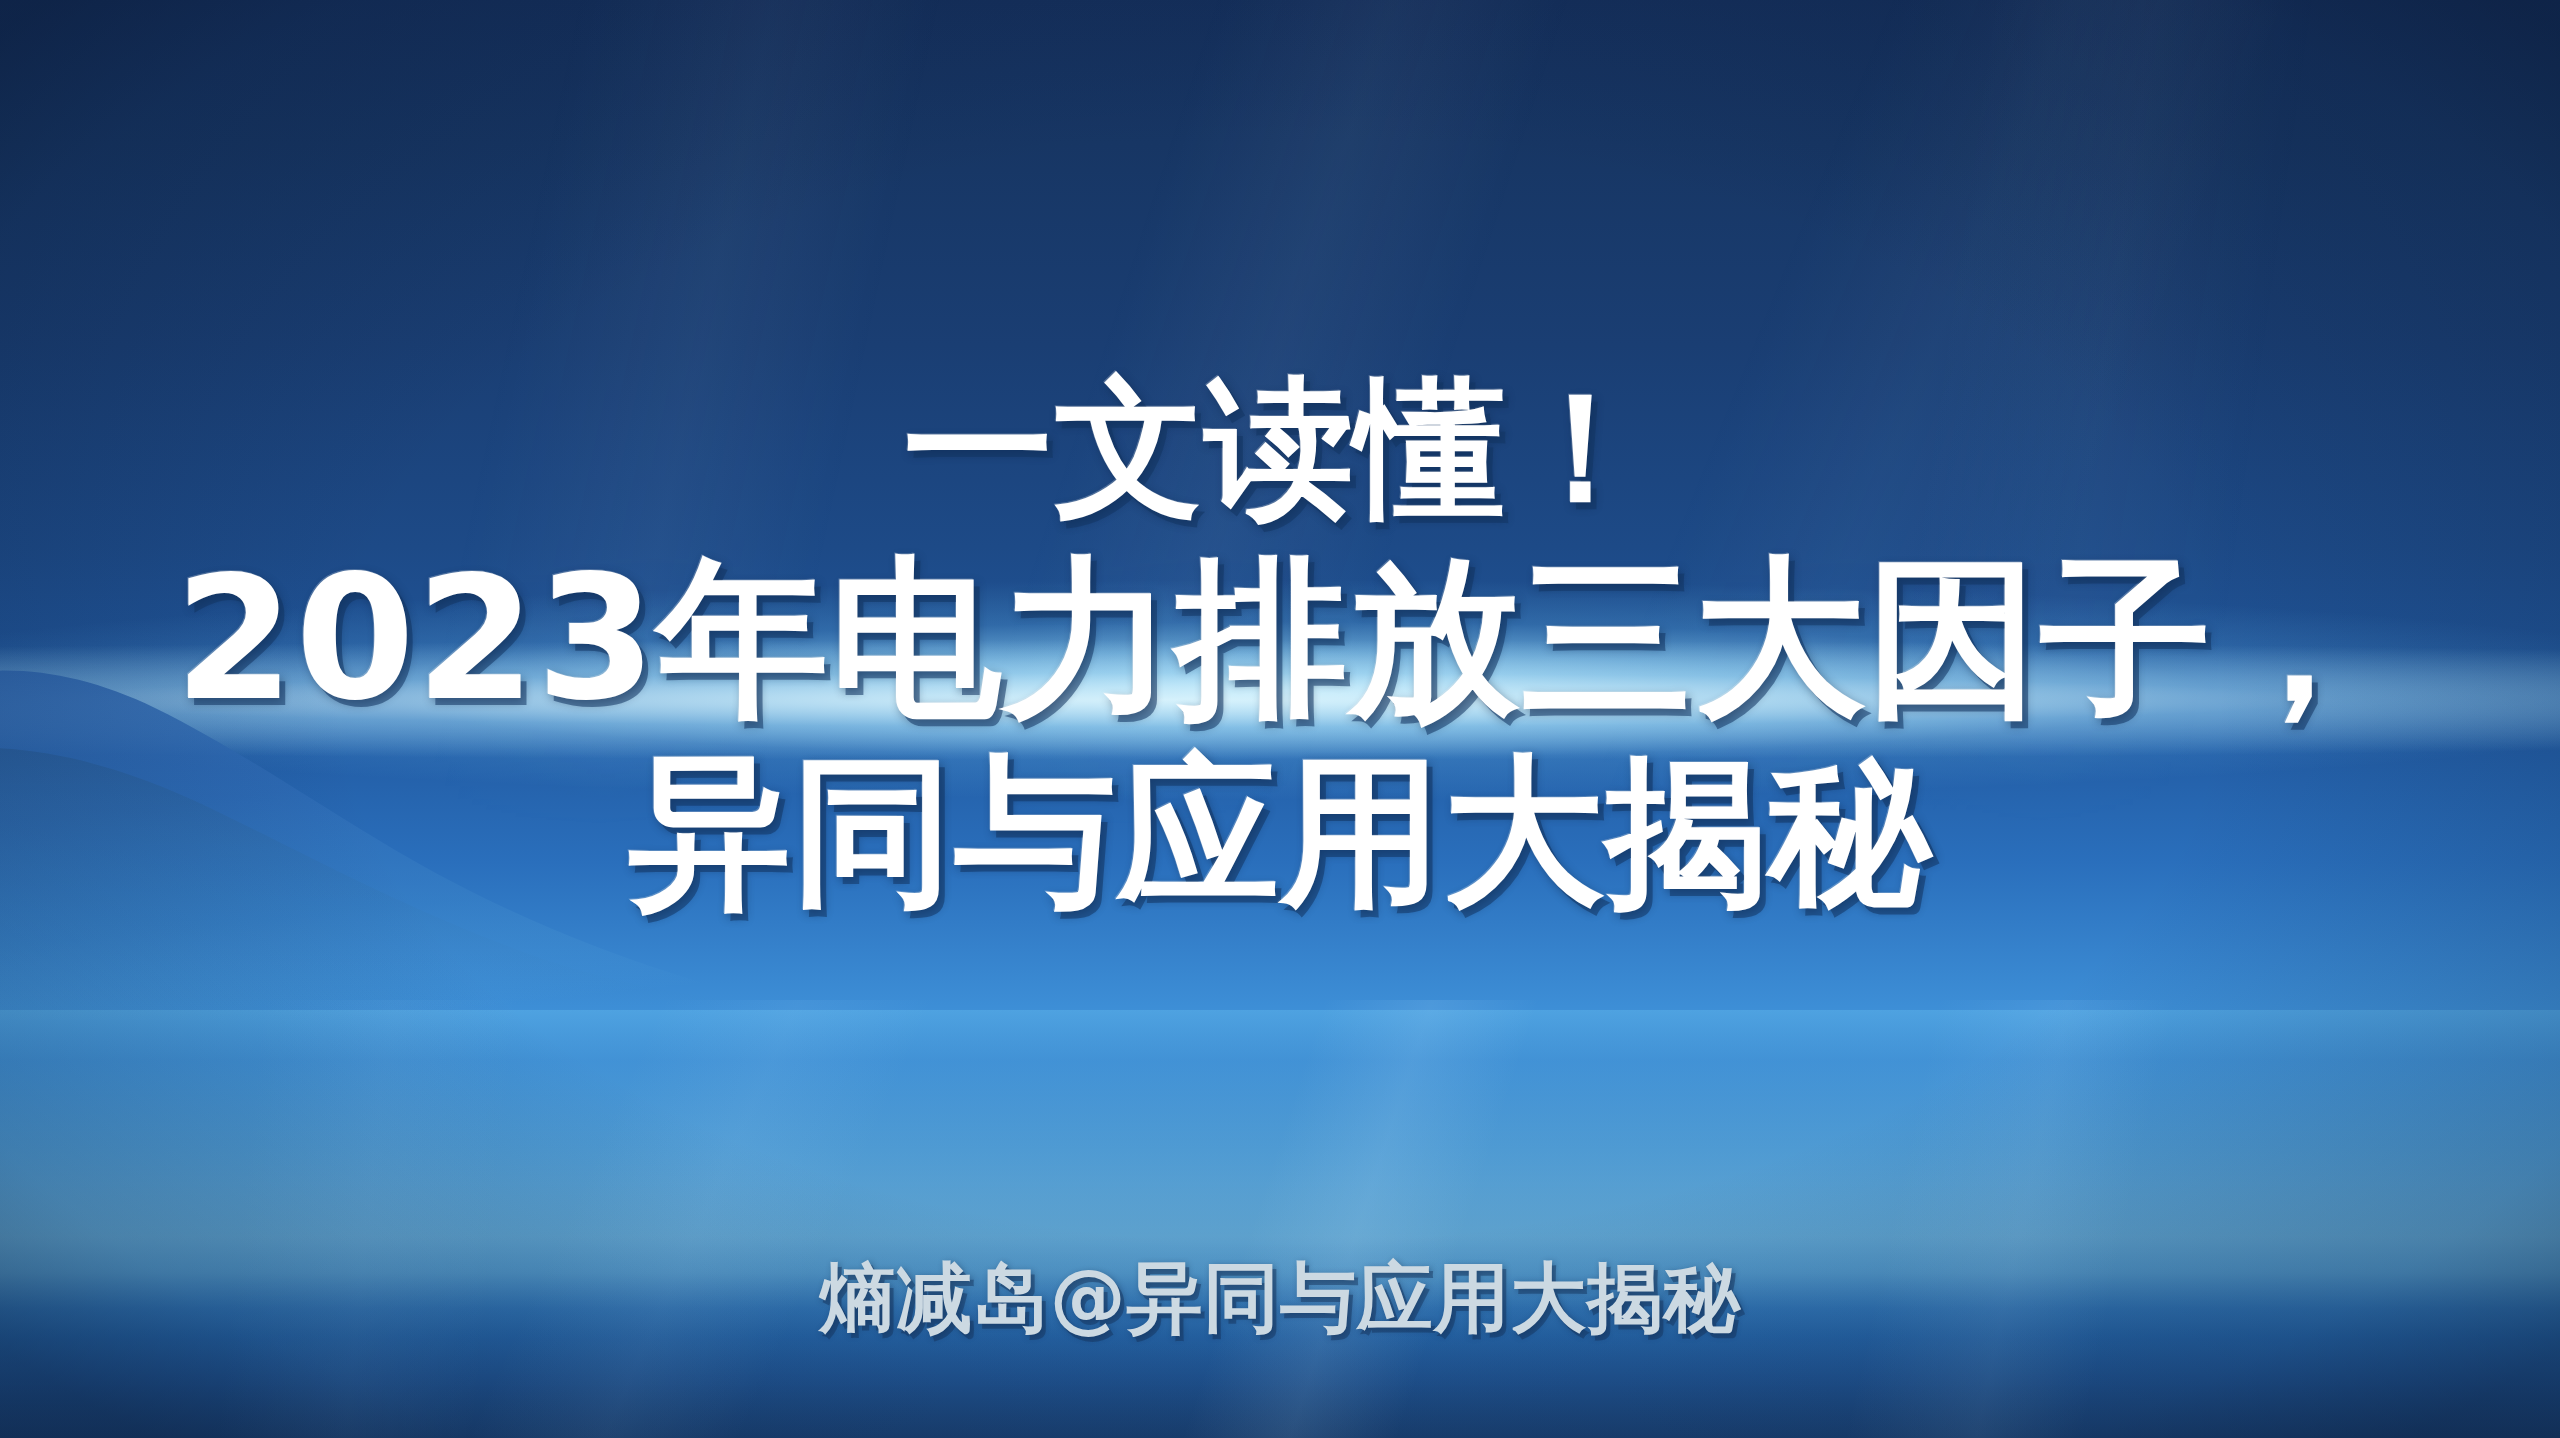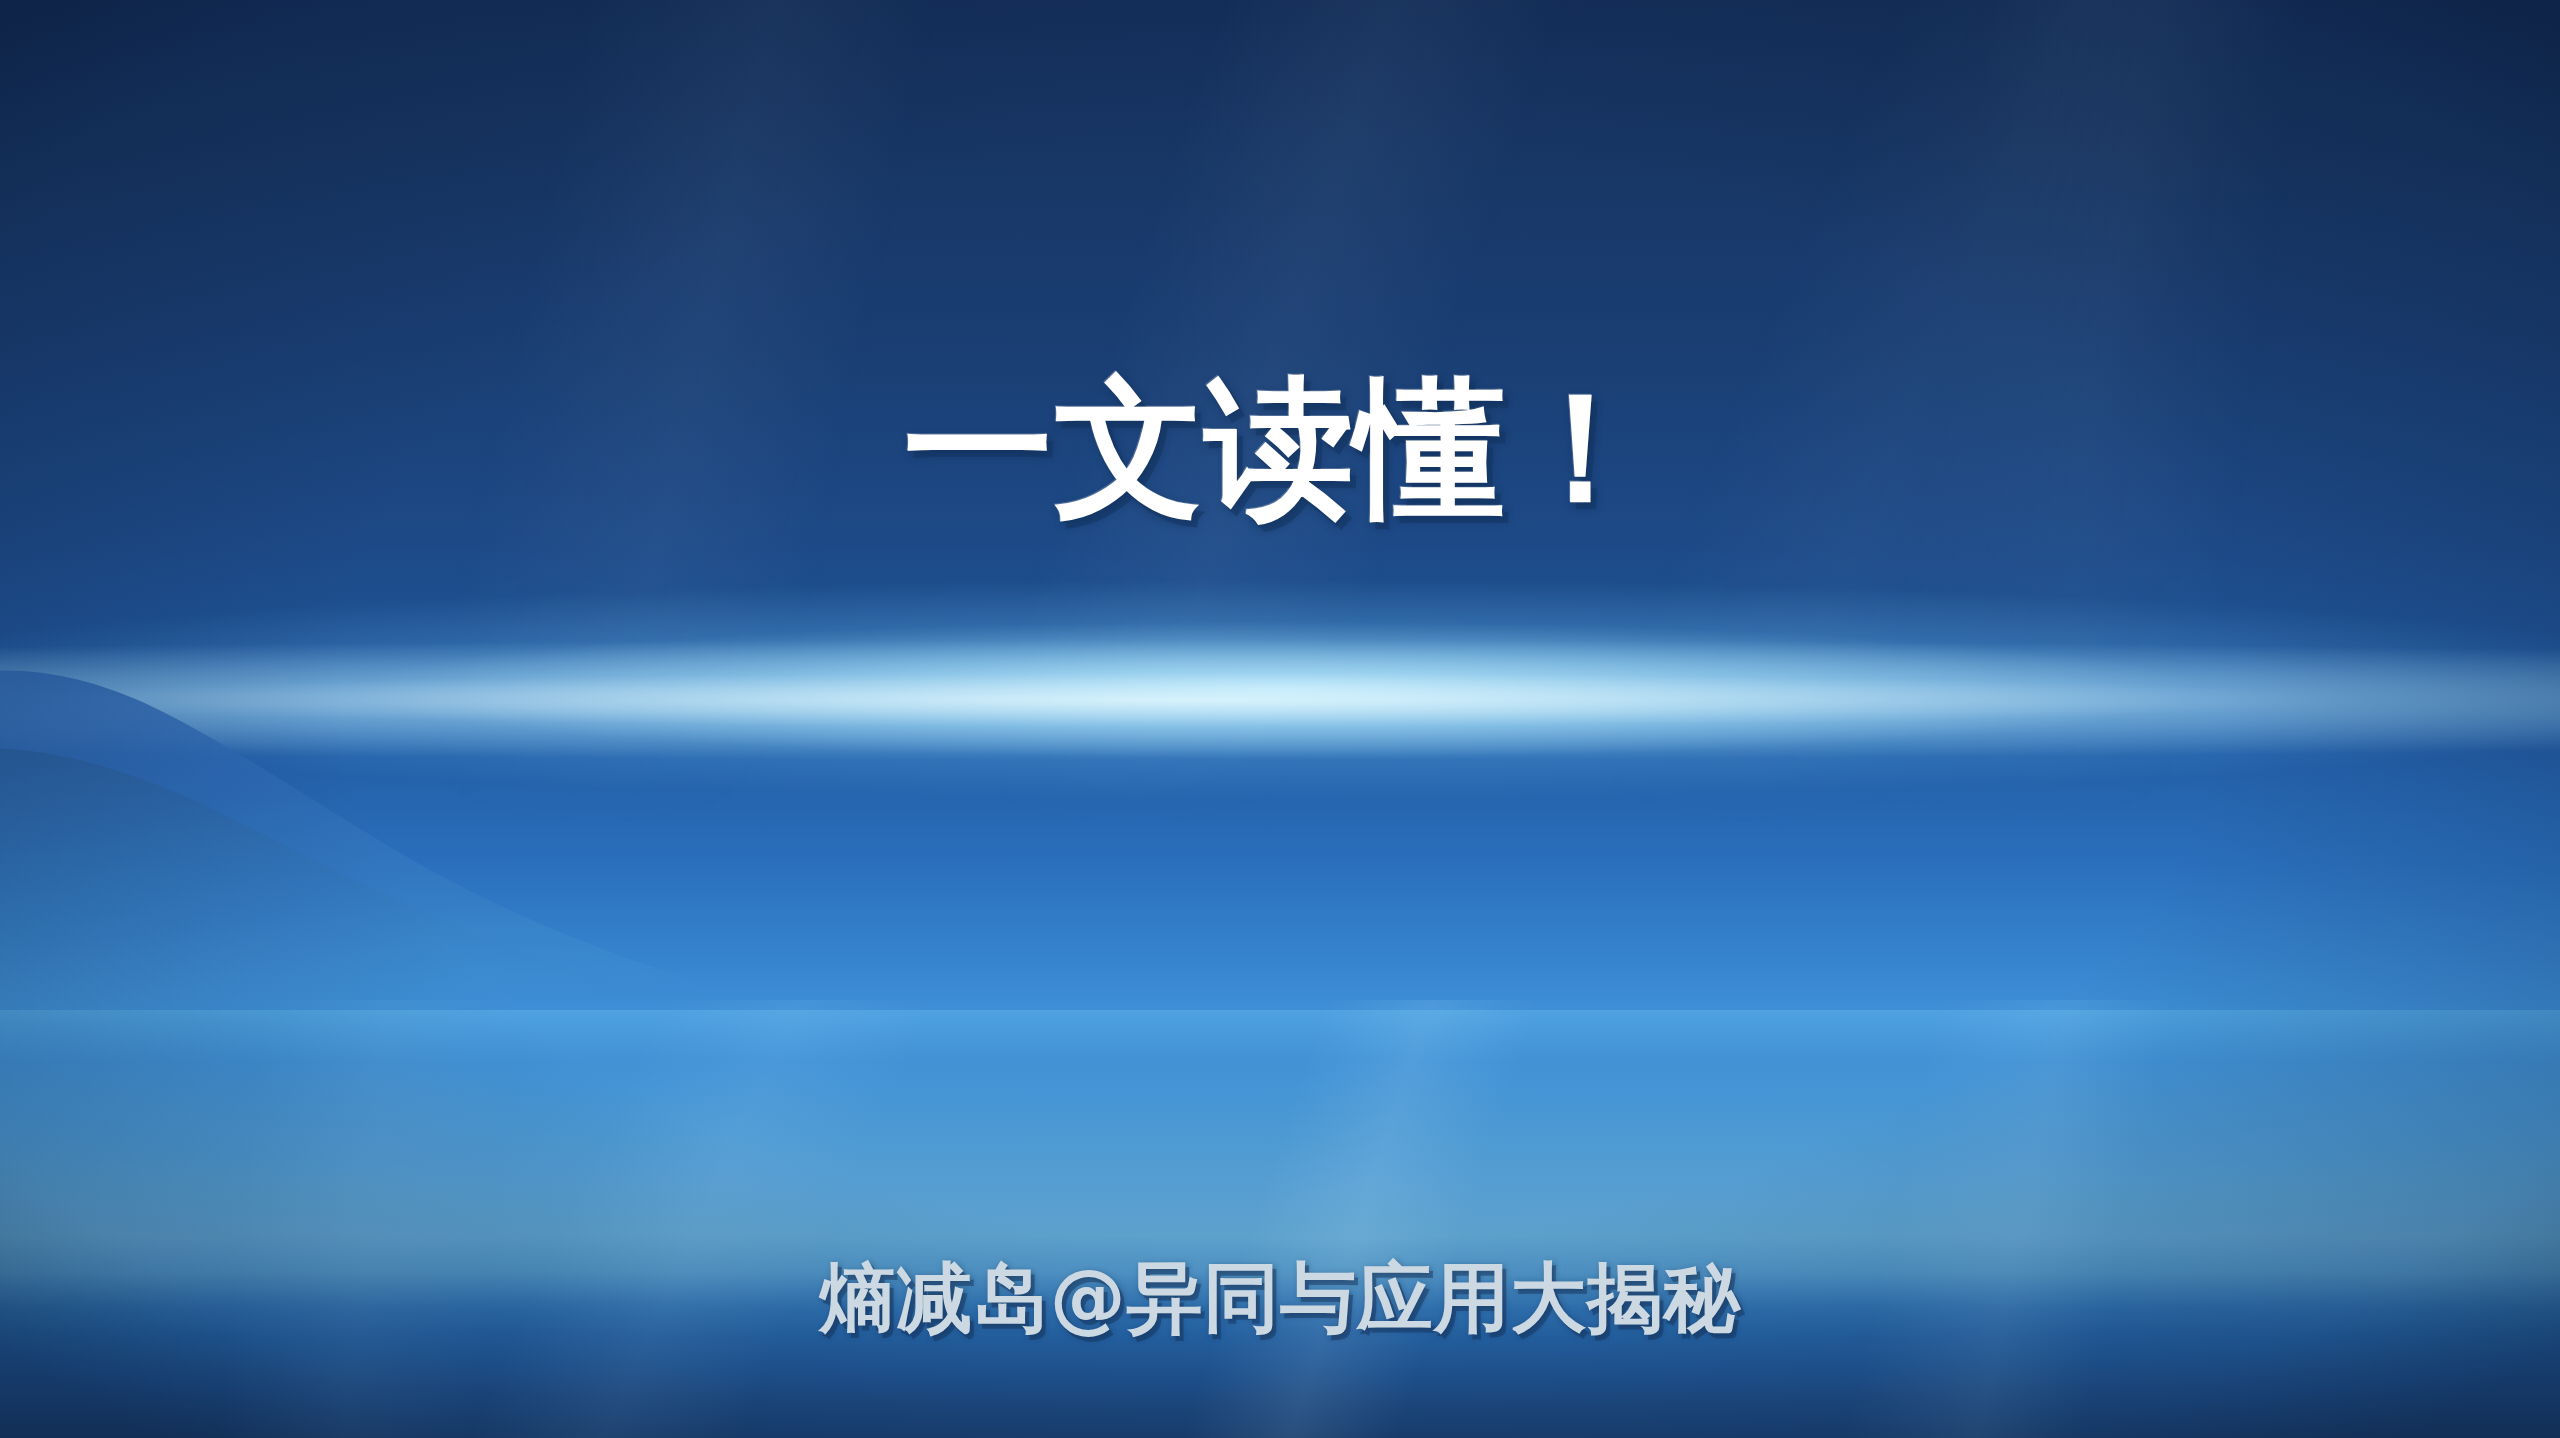--- a/index.html
+++ b/index.html
@@ -174,19 +174,21 @@
                C720,400 900,420 1180,420 L0,420 Z" fill="url(#ridgeGrad2)"></path>
     </svg>
   </div>
 
   <div class="layer" id="ground"></div>
   <div class="layer" id="ground-streaks"></div>
   <div class="layer" id="vignette"></div>
 
   <div id="title-block">
     <div class="title-line" id="title-line-1">一文读懂！</div>
+    <div class="title-line" id="title-line-2">2023年电力排放三大因子，</div>
+    <div class="title-line" id="title-line-3">异同与应用大揭秘</div>
   </div>
 
   <div id="watermark">
     <span id="watermark-text">熵减岛@异同与应用大揭秘</span>
   </div>
 
 </div>
 
 </body></html>

